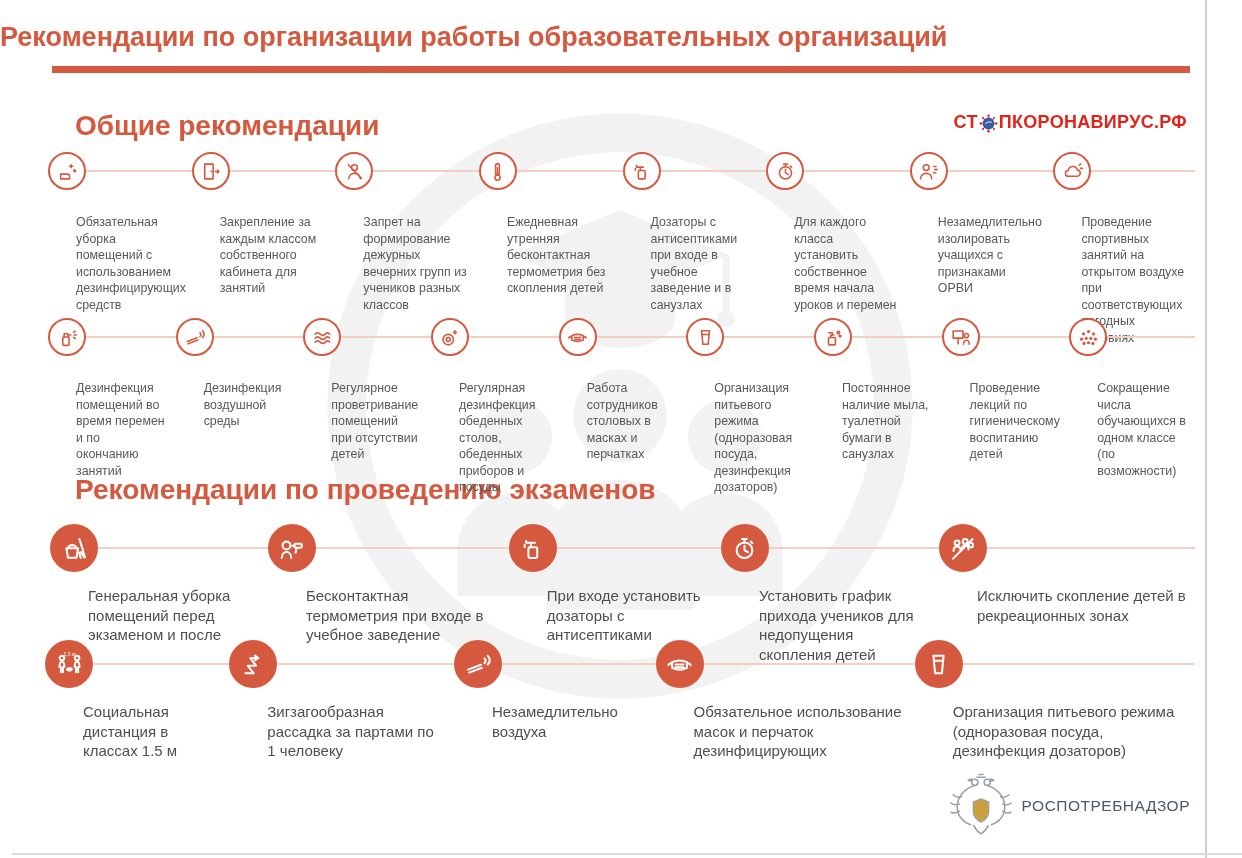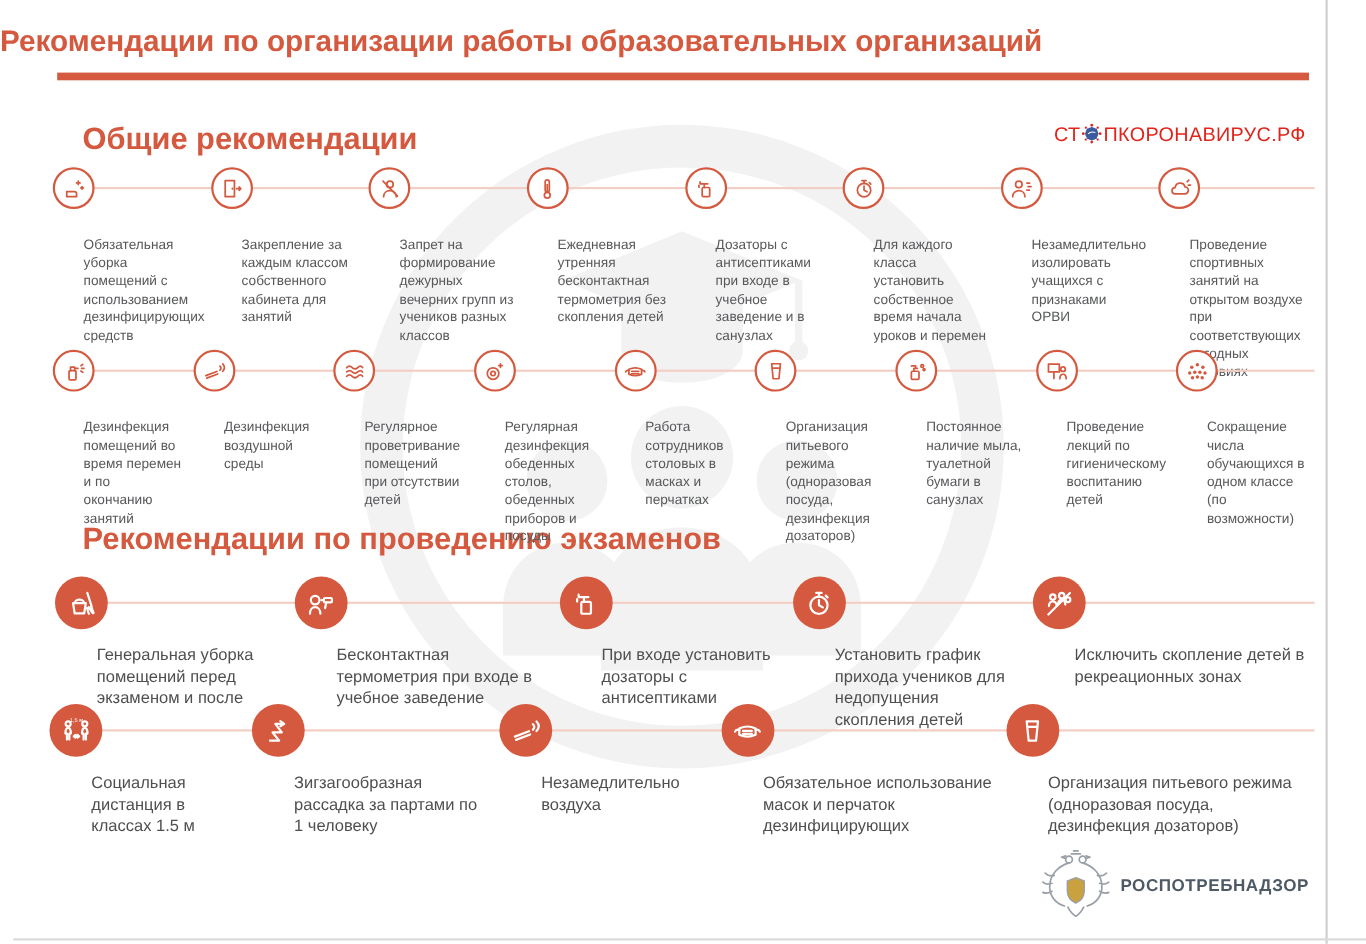--- a/index.html
+++ b/index.html
@@ -10,22 +10,22 @@
     --accent:#d4593e;--line:#f2cfc4;--logo-red:#e2231a;
   }
   .watermark{position:absolute;left:310px;top:96px;width:620px;height:620px;z-index:0}
   .content{position:absolute;inset:0;z-index:1}
   .title{position:absolute;top:22px;left:0;width:1242px;text-align:left;
     font-size:27px;font-weight:bold;color:var(--accent)}
   .rule{position:absolute;top:66px;left:52px;right:52px;height:7px;background:var(--accent)}
   .sec-head{position:absolute;font-size:28px;font-weight:bold;color:var(--accent)}
   .sec1{top:110px;left:75px}
   .sec2{top:474px;left:75px}
-  .logo{position:absolute;top:112px;right:55px;display:flex;align-items:flex-start;
-    font-weight:normal;font-size:18px;color:var(--logo-red);letter-spacing:.3px}
+  .logo{position:absolute;top:112px;right:55px;display:flex;align-items:flex-end;
+    font-weight:bold;font-size:18px;color:var(--logo-red);letter-spacing:.3px}
   .logo .virus{display:inline-flex;margin:0 1px}
   .row{position:absolute;display:flex;z-index:1}
   .row::before{content:"";position:absolute;left:2px;right:2px;height:2px;background:var(--line)}
   .row-g1{top:152px;left:48px;right:45px}
   .row-g2{top:318px;left:48px;right:45px}
   .row-e1{top:524px;left:50px;right:45px}
   .row-e2{top:640px;left:45px;right:45px}
   .row-g1::before,.row-g2::before{top:18px}
   .row-e1::before,.row-e2::before{top:23px}
   .item{position:relative;padding-right:10px}
@@ -43,21 +43,21 @@
   .row-e2 .item:nth-of-type(5){width:24.5%}
   .badge{position:relative;z-index:1;display:flex;align-items:center;justify-content:center;border-radius:50%}
   .badge.outline{width:38px;height:38px;border:2px solid var(--accent);background:#fff;color:var(--accent)}
   .badge.solid{width:48px;height:48px;background:var(--accent);color:#fff}
   .badge.outline svg{width:21px;height:21px}
   .badge.solid svg{width:27px;height:27px}
   .item-text{margin-top:24px;font-size:12.4px;line-height:1.33;color:#58595b}
   .row-g1 .item-text,.row-g2 .item-text{padding-left:28px}
   .row-e1 .item-text,.row-e2 .item-text{padding-left:38px;font-size:15px;line-height:1.3;color:#4f4f50;margin-top:14px}
   .footer{position:absolute;right:52px;bottom:18px;display:flex;align-items:center;gap:10px;z-index:1}
-  .footer .agency{font-size:15.5px;font-weight:bold;color:#4d5965;letter-spacing:.5px}
+  .footer .agency{font-size:15.5px;font-weight:normal;color:#4d5965;letter-spacing:.5px}
   .edge-right{position:absolute;top:0;bottom:0;left:1205px;width:2px;background:#cfcfcf;z-index:2}
   .edge-bottom{position:absolute;left:12px;right:0;bottom:3px;height:2px;background:#dadada;z-index:2}
 </style>
 </head>
 <body style="--accent: #d4593e; --line: #f2cfc4; --logo-red: #e2231a;">
 
 <svg class="watermark" viewBox="0 0 640 640">
   <circle cx="320" cy="320" r="282" fill="none" stroke="#f2f2f3" stroke-width="40"></circle>
   <g fill="#f2f2f3">
     <polygon points="320,118 432,164 320,210 208,164"></polygon>

